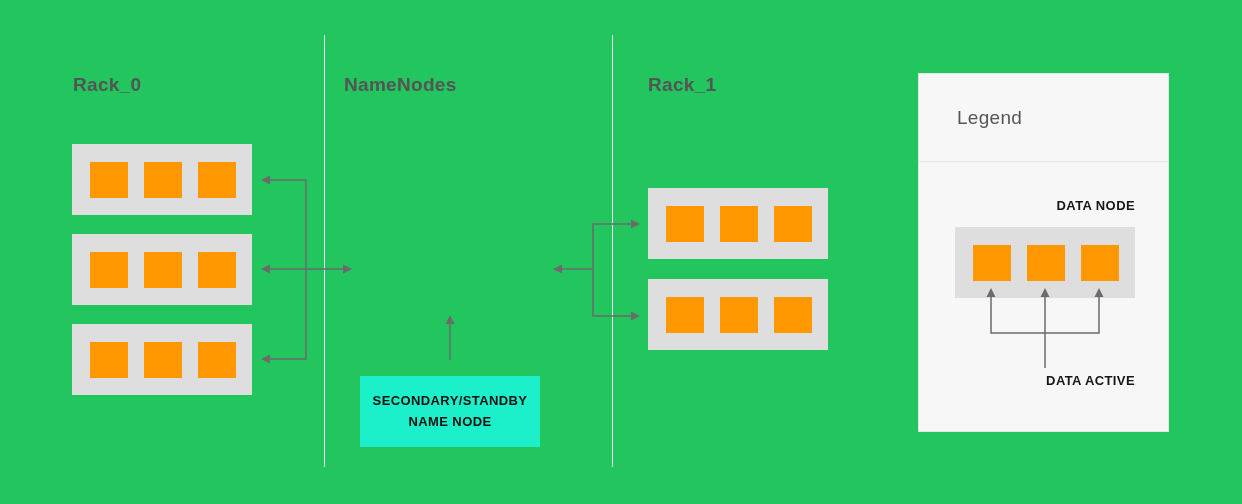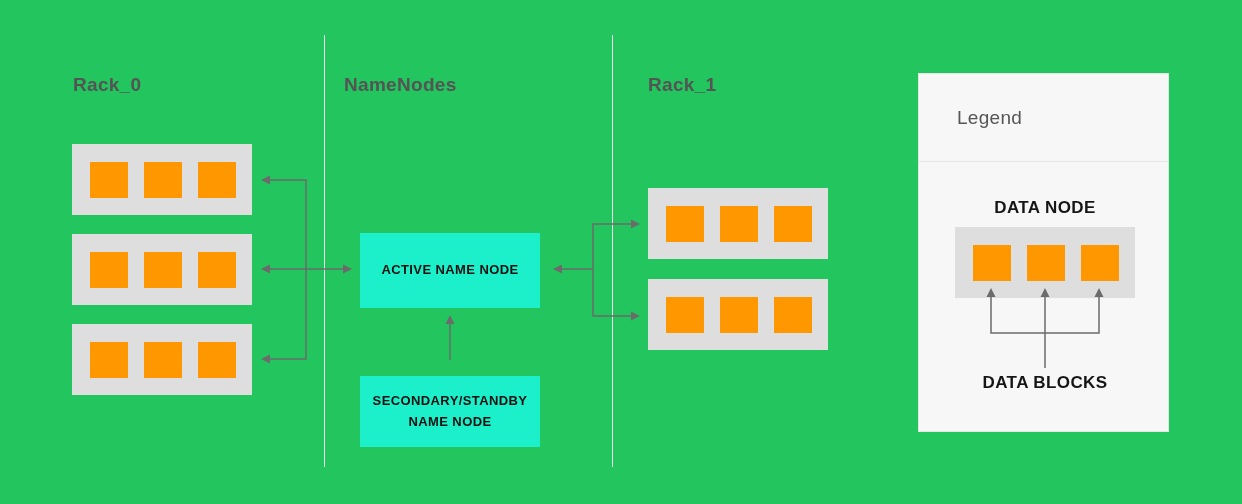--- a/index.html
+++ b/index.html
@@ -26,22 +26,22 @@
   .legend-box{
     position:absolute;left:918px;top:73px;width:251px;height:359px;box-sizing:border-box;
     background:var(--legend-bg,#f7f7f7);border:1px solid var(--legend-border,#e4e4e4);
   }
   .legend-header{
     height:88px;border-bottom:1px solid var(--legend-border,#e4e4e4);
     display:flex;align-items:center;padding-left:38px;box-sizing:border-box;
   }
   .legend-title{font-size:19px;font-weight:400;letter-spacing:.3px;color:#565656;}
   .mini-label{
-    position:absolute;left:955px;width:180px;text-align:center;
-    font-size:17px;font-weight:700;letter-spacing:.4px;color:#161616;
+    position:absolute;left:955px;width:180px;text-align:right;
+    font-size:13px;font-weight:700;letter-spacing:.4px;color:#161616;
   }
   .arrows{position:absolute;left:0;top:0;pointer-events:none;}
   .arrows path{stroke:var(--arrow-gray,#6b6b6b);stroke-width:1.5;fill:none;}
   .arrows polygon{fill:var(--arrow-gray,#6b6b6b);stroke:none;}
 </style>
 </head>
 <body>
 
 <div class="canvas">
 
@@ -61,21 +61,20 @@
     <div class="block"></div>
     <div class="block"></div>
     <div class="block"></div>
   </div>
   <div class="rack" style="left:72px;top:324px">
     <div class="block"></div>
     <div class="block"></div>
     <div class="block"></div>
   </div>
 
-  <div class="namenode-box" style="left:360px;top:233px;height:75px">ACTIVE NAME NODE</div>
   <div class="namenode-box" style="left:360px;top:376px;height:71px">SECONDARY/STANDBY NAME NODE</div>
 
   <div class="rack" style="left:648px;top:188px">
     <div class="block"></div>
     <div class="block"></div>
     <div class="block"></div>
   </div>
   <div class="rack" style="left:648px;top:279px">
     <div class="block"></div>
     <div class="block"></div>
@@ -86,21 +85,21 @@
     <div class="legend-header">
       <span class="legend-title">Legend</span>
     </div>
   </div>
   <div class="mini-label" style="top:198px">DATA NODE</div>
   <div class="rack" style="left:955px;top:227px">
     <div class="block"></div>
     <div class="block"></div>
     <div class="block"></div>
   </div>
-  <div class="mini-label" style="top:373px">DATA BLOCKS</div>
+  <div class="mini-label" style="top:373px">DATA ACTIVE</div>
 
   <svg class="arrows" width="1242" height="504" viewBox="0 0 1242 504">
 
     <path d="M268,180 L306,180 L306,359 L268,359"></path>
     <polygon points="261,180 270,175.5 270,184.5"></polygon>
     <polygon points="261,359 270,354.5 270,363.5"></polygon>
 
     <path d="M268,269 L345,269"></path>
     <polygon points="261,269 270,264.5 270,273.5"></polygon>
     <polygon points="352,269 343,264.5 343,273.5"></polygon>

